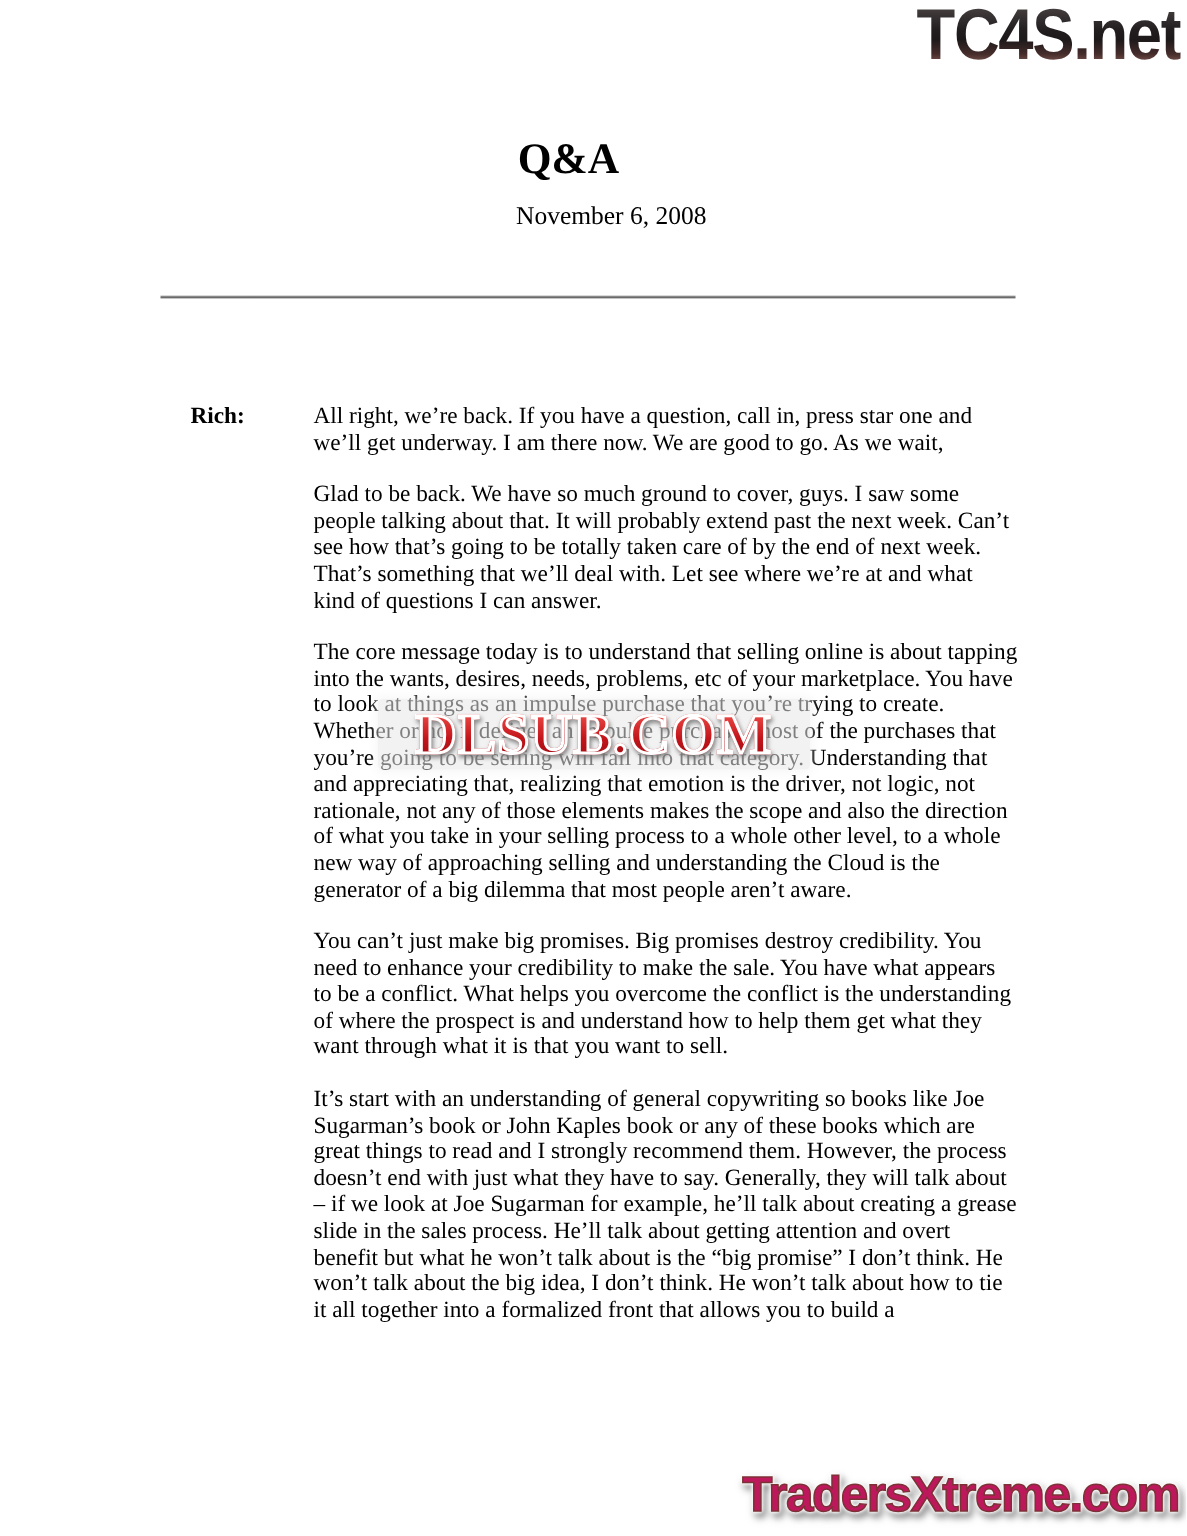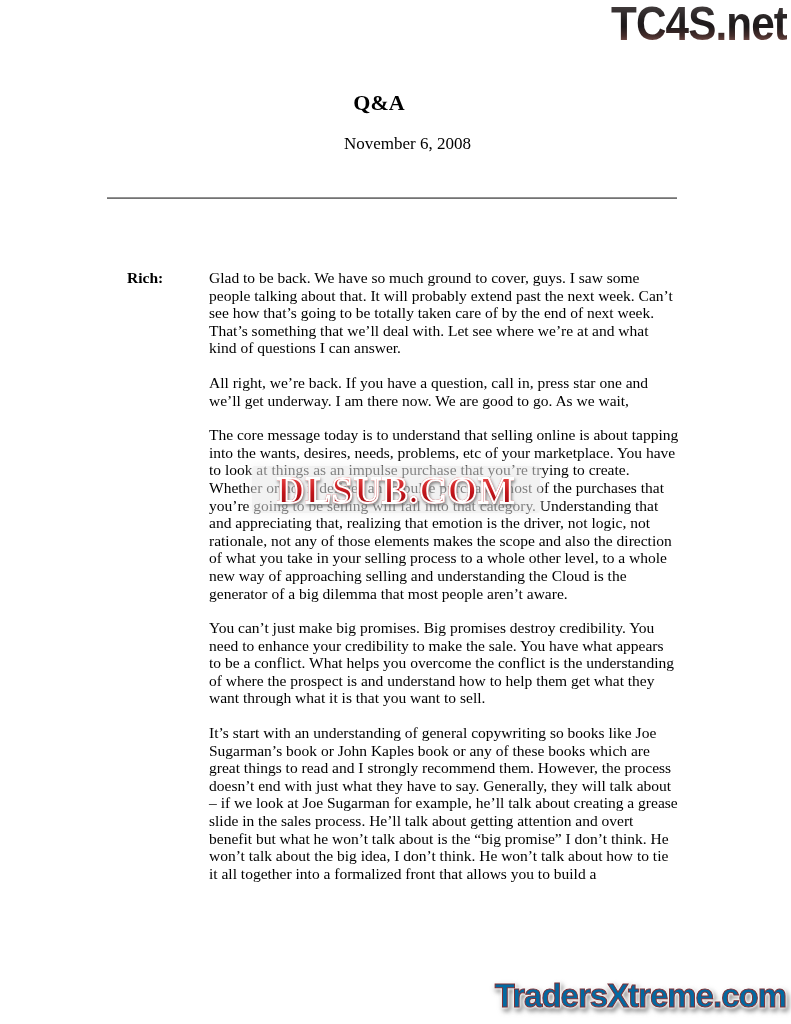--- a/index.html
+++ b/index.html
@@ -35,21 +35,21 @@
     color: transparent;
   }
 
   .title {
     position: absolute;
     top: 90px;
     left: 0;
     width: 758px;
     margin: 0;
     text-align: center;
-    font-size: 22px;
+    font-size: 29px;
     font-weight: bold;
   }
 
   .doc-date {
     position: absolute;
     top: 134px;
     left: 0;
     width: 791px;
     text-align: center;
     font-size: 17px;
@@ -114,21 +114,21 @@
 
   
   .wm-footer {
     position: absolute;
     top: 977px;
     right: 5px;
     font-family: "Liberation Sans", sans-serif;
     font-weight: bold;
     font-size: 33px;
     letter-spacing: -1px;
-    color: #0369a1;
+    color: #be185d;
     -webkit-text-stroke: 1px #7c3136;
     filter: drop-shadow(0 0 1.5px #ffffff) drop-shadow(0 0 1px #ffffff)
             drop-shadow(2px 3px 2px rgba(125, 125, 125, 0.85));
   }
 </style>
 </head>
 <body>
 
 <div class="page">
 
@@ -137,23 +137,23 @@
   <h1 class="title">Q&amp;A</h1>
 
   <div class="doc-date">November 6, 2008</div>
 
   <div class="rule"></div>
 
   <div class="speaker">Rich:</div>
 
   <div class="body-col">
 
+      <p>All right, we’re back. If you have a question, call in, press star one and we’ll get underway. I am there now. We are good to go. As we wait,</p>
+
       <p>Glad to be back. We have so much ground to cover, guys. I saw some people talking about that. It will probably extend past the next week. Can’t see how that’s going to be totally taken care of by the end of next week. That’s something that we’ll deal with. Let see where we’re at and what kind of questions I can answer.</p>
-
-      <p>All right, we’re back. If you have a question, call in, press star one and we’ll get underway. I am there now. We are good to go. As we wait,</p>
 
       <p>The core message today is to understand that selling online is about tapping into the wants, desires, needs, problems, etc of your marketplace. You have to look at things as an impulse purchase that you’re trying to create. Whether or not it defines an impulse purchase, most of the purchases that you’re going to be selling will fall into that category. Understanding that and appreciating that, realizing that emotion is the driver, not logic, not rationale, not any of those elements makes the scope and also the direction of what you take in your selling process to a whole other level, to a whole new way of approaching selling and understanding the Cloud is the generator of a big dilemma that most people aren’t aware.</p>
 
       <p>You can’t just make big promises. Big promises destroy credibility. You need to enhance your credibility to make the sale. You have what appears to be a conflict. What helps you overcome the conflict is the understanding of where the prospect is and understand how to help them get what they want through what it is that you want to sell.</p>
 
       <p>It’s start with an understanding of general copywriting so books like Joe Sugarman’s book or John Kaples book or any of these books which are great things to read and I strongly recommend them. However, the process doesn’t end with just what they have to say. Generally, they will talk about – if we look at Joe Sugarman for example, he’ll talk about creating a grease slide in the sales process. He’ll talk about getting attention and overt benefit but what he won’t talk about is the “big promise” I don’t think. He won’t talk about the big idea, I don’t think. He won’t talk about how to tie it all together into a formalized front that allows you to build a</p>
     </div>
 
   <div class="wm-center">
     <span class="wm-text">DLSUB.COM</span>

